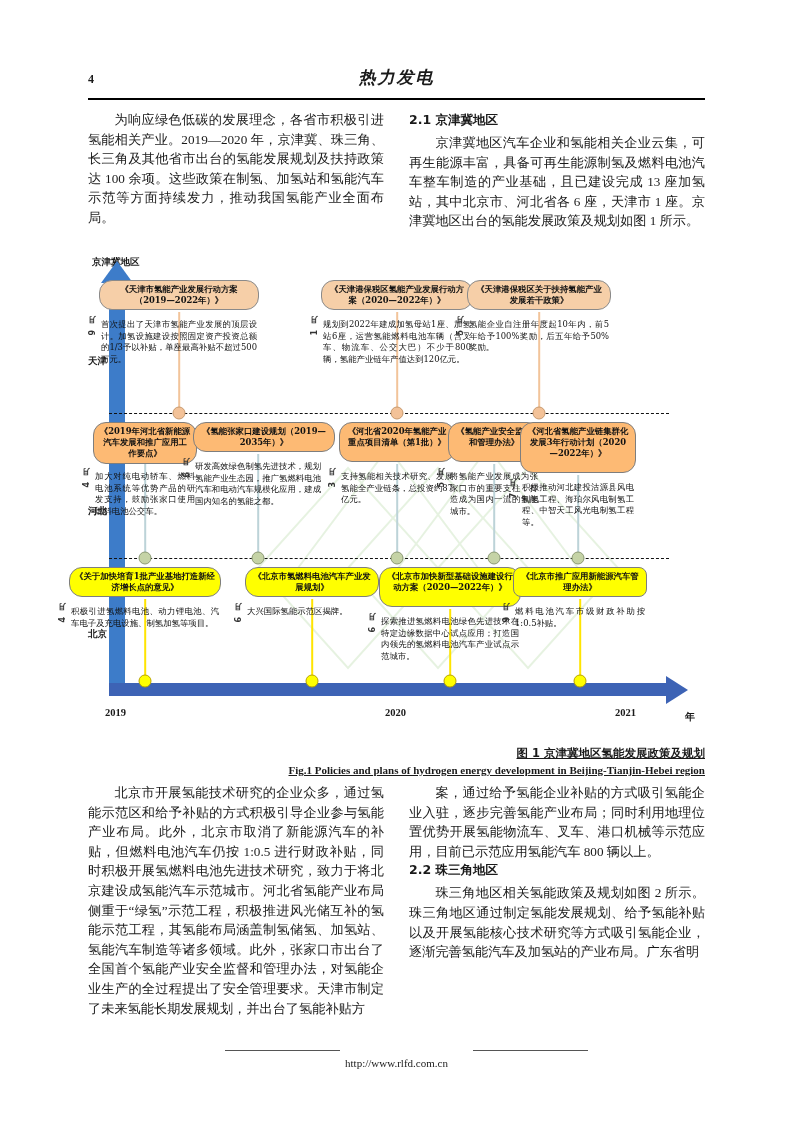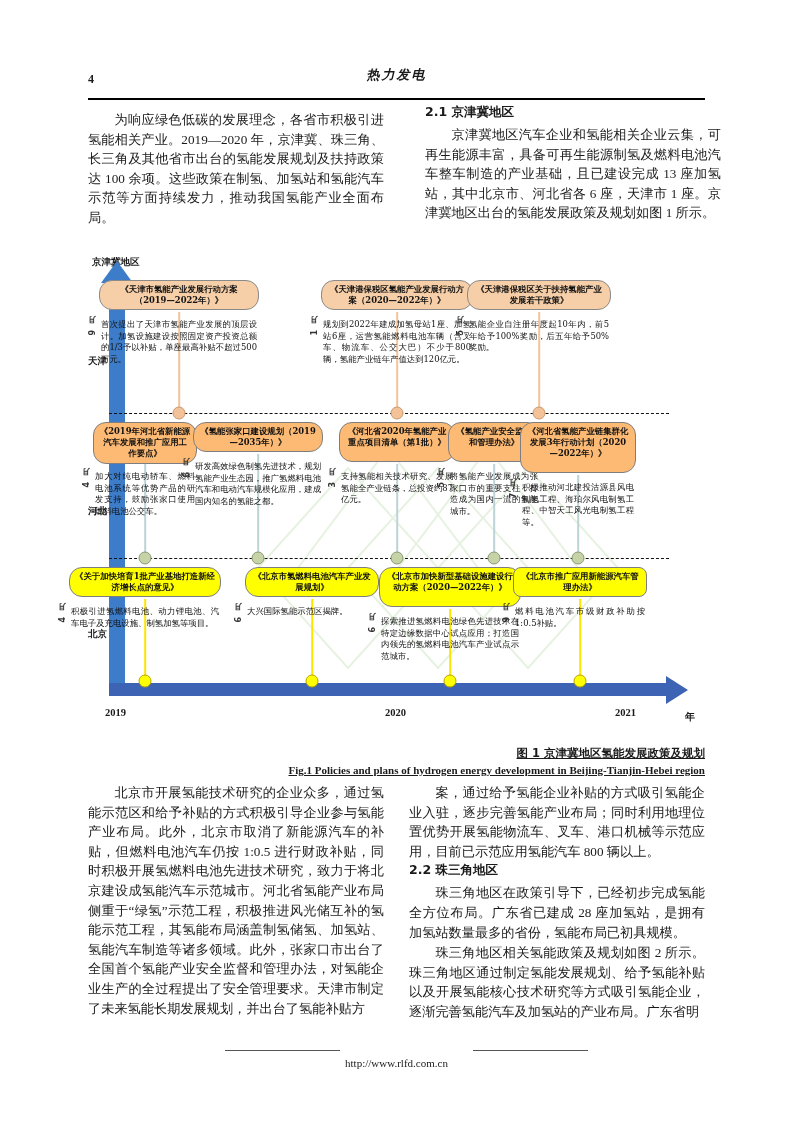--- a/index.html
+++ b/index.html
@@ -16,21 +16,21 @@
   
   .page-head {
     position: absolute; left: 88px; top: 66px; width: 617px; height: 34px;
   }
   .page-head .folio {
     position: absolute; left: 0; top: 6px;
     font-family: "Liberation Serif", serif; font-size: 12px; font-weight: bold;
   }
   .page-head .journal {
     position: absolute; left: 0; right: 0; top: 0; text-align: center;
-    font-family: "DejaVu Serif", serif; font-size: 13px; font-weight: bold;
+    font-family: "DejaVu Serif", serif; font-size: 17px; font-weight: bold;
     letter-spacing: 2px; font-style: italic;
   }
   .page-head .rule {
     position: absolute; left: 0; right: 0; bottom: 0; height: 2px; background: #000;
   }
 
   
   .col { position: absolute; width: 296px; }
   .col-left  { left: 88px; }
   .col-right { left: 409px; }
@@ -198,21 +198,21 @@
 <div class="page-head">
   <div class="folio">4</div>
   <div class="journal">热力发电</div>
   <div class="rule"></div>
 </div>
 
 <div class="col col-left" style="top:110px;">
   <p class="body">为响应绿色低碳的发展理念，各省市积极引进氢能相关产业。2019—2020 年，京津冀、珠三角、长三角及其他省市出台的氢能发展规划及扶持政策达 100 余项。这些政策在制氢、加氢站和氢能汽车示范等方面持续发力，推动我国氢能产业全面布局。</p>
 </div>
 
-<div class="col col-right" style="top:104px;margin-left:16px;">
+<div class="col col-right" style="top:112px;">
   <div class="h2">2.1 京津冀地区</div>
   <p class="body">京津冀地区汽车企业和氢能相关企业云集，可再生能源丰富，具备可再生能源制氢及燃料电池汽车整车制造的产业基础，且已建设完成 13 座加氢站，其中北京市、河北省各 6 座，天津市 1 座。京津冀地区出台的氢能发展政策及规划如图 1 所示。</p>
 </div>
 
 <div class="figure">
   <div class="fig-inner" id="fig-inner">
 
     <svg class="watermark" viewBox="0 0 400 330">
       <g fill="none" stroke="#cfe6c4" stroke-width="2">
         <path d="M20 180 L110 80 L200 180 L110 280 Z"></path>
@@ -264,21 +264,21 @@
           <div class="desc" style="top:39px;width:140px;left:2px;">氢能企业自注册年度起10年内，前5年给予100%奖励，后五年给予50%奖励。</div>
         </div>
         <div class="ev" style="left: 5px; top: 164px; width: 104px;">
           <div class="bubble hb-bubble" style="width:104px;min-height:40px;">《2019年河北省新能源汽车发展和推广应用工作要点》</div>
           <div class="stem hb-stem" style="top:42px;height:94px;"></div>
           <div class="dot hb-dot" style="top:136px;"></div>
           <div class="month" style="left:-11px;top:60px;">4月</div>
           <div class="desc" style="top:49px;width:100px;left:2px;">加大对纯电动轿车、燃料电池系统等优势产品的研发支持，鼓励张家口使用燃料电池公交车。</div>
         </div>
         <div class="ev" style="left: 105px; top: 164px; width: 130px;">
-          <div class="bubble hb-bubble" style="width:130px;min-height:30px;">《氢能张家口建设规划（2019—2035年）》</div>
+          <div class="bubble hb-bubble" style="width:142px;min-height:30px;">《氢能张家口建设规划（2019—2035年）》</div>
           <div class="stem hb-stem" style="top:32px;height:104px;"></div>
           <div class="dot hb-dot" style="top:136px;"></div>
           <div class="month" style="left:-11px;top:50px;">6月</div>
           <div class="desc" style="top:39px;width:126px;left:2px;">研发高效绿色制氢先进技术，规划氢能产业生态园，推广氢燃料电池汽车和电动汽车规模化应用，建成国内知名的氢能之都。</div>
         </div>
         <div class="ev" style="left: 251px; top: 164px; width: 116px;">
           <div class="bubble hb-bubble" style="width:116px;min-height:40px;">《河北省2020年氢能产业重点项目清单（第1批）》</div>
           <div class="stem hb-stem" style="top:42px;height:94px;"></div>
           <div class="dot hb-dot" style="top:136px;"></div>
           <div class="month" style="left:-11px;top:60px;">3月</div>
@@ -333,19 +333,18 @@
 <div class="cap cap-cn">图 1 京津冀地区氢能发展政策及规划</div>
 <div class="cap cap-en">Fig.1 Policies and plans of hydrogen energy development in Beijing-Tianjin-Hebei region</div>
 
 <div class="col col-left" style="top:783px;">
   <p class="body">北京市开展氢能技术研究的企业众多，通过氢能示范区和给予补贴的方式积极引导企业参与氢能产业布局。此外，北京市取消了新能源汽车的补贴，但燃料电池汽车仍按 1:0.5 进行财政补贴，同时积极开展氢燃料电池先进技术研究，致力于将北京建设成氢能汽车示范城市。河北省氢能产业布局侧重于“绿氢”示范工程，积极推进风光储互补的氢能示范工程，其氢能布局涵盖制氢储氢、加氢站、氢能汽车制造等诸多领域。此外，张家口市出台了全国首个氢能产业安全监督和管理办法，对氢能企业生产的全过程提出了安全管理要求。天津市制定了未来氢能长期发展规划，并出台了氢能补贴方</p>
 </div>
 
 <div class="col col-right" style="top:783px;">
   <p class="body">案，通过给予氢能企业补贴的方式吸引氢能企业入驻，逐步完善氢能产业布局；同时利用地理位置优势开展氢能物流车、叉车、港口机械等示范应用，目前已示范应用氢能汽车 800 辆以上。</p>
   <div class="h2" style="margin-top:1px;">2.2 珠三角地区</div>
-  <p class="body">珠三角地区在政策引导下，已经初步完成氢能全方位布局。广东省已建成 28 座加氢站，是拥有加氢站数量最多的省份，氢能布局已初具规模。</p>
   <p class="body">珠三角地区相关氢能政策及规划如图 2 所示。珠三角地区通过制定氢能发展规划、给予氢能补贴以及开展氢能核心技术研究等方式吸引氢能企业，逐渐完善氢能汽车及加氢站的产业布局。广东省明</p>
 </div>
 
 <div class="footer-rule"></div>
 <div class="footer-rule r2"></div>
 <div class="footer-url">http://www.rlfd.com.cn</div>
 
 </body></html>

